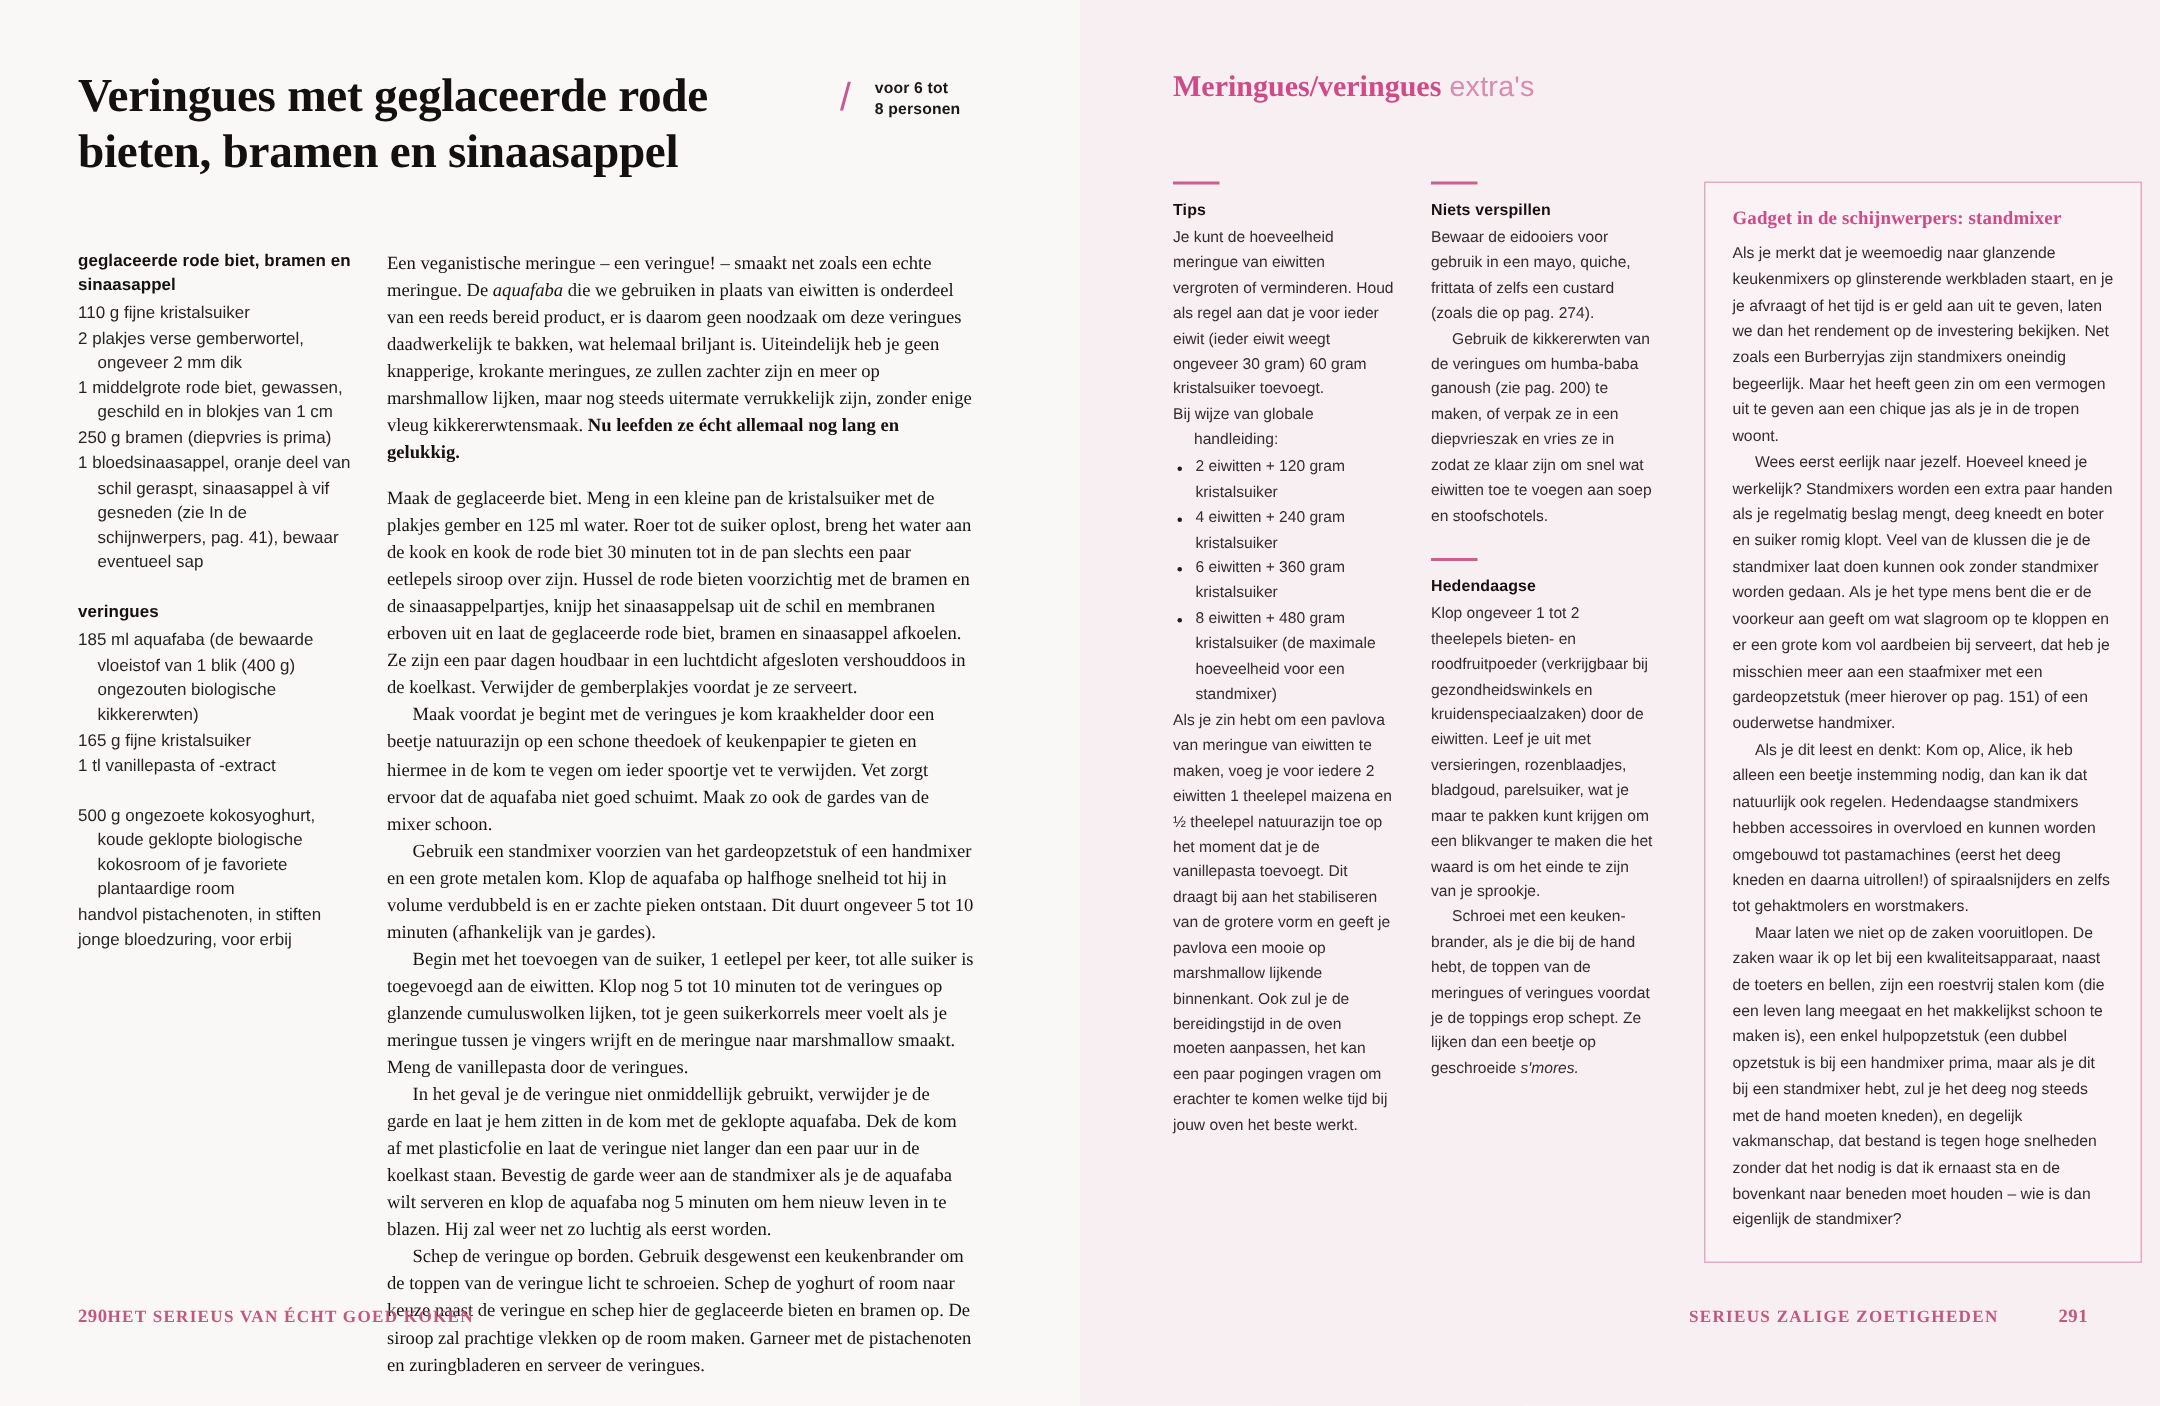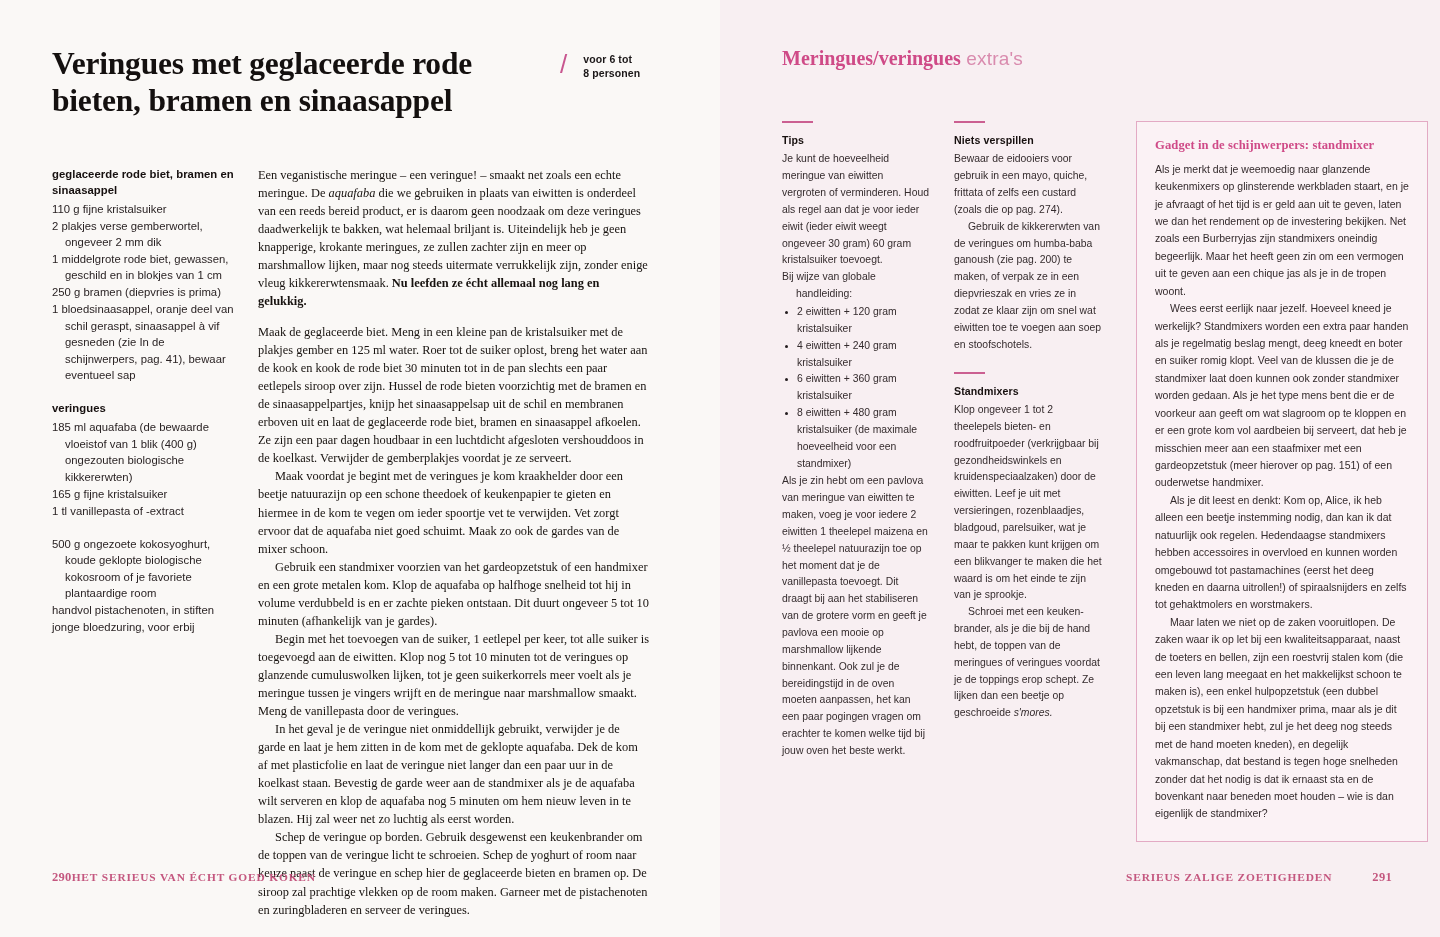--- a/index.html
+++ b/index.html
@@ -333,21 +333,21 @@
         <p class="mini-p gap">Als je zin hebt om een pavlova van meringue van eiwitten te maken, voeg je voor iedere 2 eiwitten 1 theelepel maizena en ½ theelepel natuurazijn toe op het moment dat je de vanillepasta toevoegt. Dit draagt bij aan het stabiliseren van de grotere vorm en geeft je pavlova een mooie op marshmallow lijkende binnenkant. Ook zul je de bereidingstijd in de oven moeten aanpassen, het kan een paar pogingen vragen om erachter te komen welke tijd bij jouw oven het beste werkt.</p>
       </div>
 
       <div class="mini-col">
         <div class="rule"></div>
         <div class="mini-head">Niets verspillen</div>
         <p class="mini-p">Bewaar de eidooiers voor gebruik in een mayo, quiche, frittata of zelfs een custard (zoals die op pag. 274).</p>
         <p class="mini-p indent">Gebruik de kikkererwten van de veringues om humba-baba ganoush (zie pag. 200) te maken, of verpak ze in een diepvrieszak en vries ze in zodat ze klaar zijn om snel wat eiwitten toe te voegen aan soep en stoofschotels.</p>
 
         <div class="rule second"></div>
-        <div class="mini-head">Standmixers</div>
+        <div class="mini-head">Hedendaagse</div>
         <p class="mini-p">Klop ongeveer 1 tot 2 theelepels bieten- en roodfruitpoeder (verkrijgbaar bij gezondheidswinkels en kruidenspeciaalzaken) door de eiwitten. Leef je uit met versieringen, rozenblaadjes, bladgoud, parelsuiker, wat je maar te pakken kunt krijgen om een blikvanger te maken die het waard is om het einde te zijn van je sprookje.</p>
         <p class="mini-p indent">Schroei met een keuken­brander, als je die bij de hand hebt, de toppen van de meringues of veringues voordat je de toppings erop schept. Ze lijken dan een beetje op geschroeide <em>s'mores.</em></p>
       </div>
 
       <div class="gadget-box">
         <div class="gadget-title">Gadget in de schijnwerpers: standmixer</div>
         <p class="gadget-p">Als je merkt dat je weemoedig naar glanzende keukenmixers op glinsterende werkbladen staart, en je je afvraagt of het tijd is er geld aan uit te geven, laten we dan het rendement op de investering bekijken. Net zoals een Burberryjas zijn standmixers oneindig begeerlijk. Maar het heeft geen zin om een vermogen uit te geven aan een chique jas als je in de tropen woont.</p>
         <p class="gadget-p indent">Wees eerst eerlijk naar jezelf. Hoeveel kneed je werkelijk? Standmixers worden een extra paar handen als je regelmatig beslag mengt, deeg kneedt en boter en suiker romig klopt. Veel van de klussen die je de standmixer laat doen kunnen ook zonder standmixer worden gedaan. Als je het type mens bent die er de voorkeur aan geeft om wat slagroom op te kloppen en er een grote kom vol aardbeien bij serveert, dat heb je misschien meer aan een staafmixer met een gardeopzetstuk (meer hierover op pag. 151) of een ouderwetse handmixer.</p>
         <p class="gadget-p indent">Als je dit leest en denkt: Kom op, Alice, ik heb alleen een beetje instemming nodig, dan kan ik dat natuurlijk ook regelen. Hedendaagse standmixers hebben accessoires in overvloed en kunnen worden omgebouwd tot pastamachines (eerst het deeg kneden en daarna uitrollen!) of spiraalsnijders en zelfs tot gehaktmolers en worstmakers.</p>
         <p class="gadget-p indent">Maar laten we niet op de zaken vooruitlopen. De zaken waar ik op let bij een kwaliteitsapparaat, naast de toeters en bellen, zijn een roestvrij stalen kom (die een leven lang meegaat en het makkelijkst schoon te maken is), een enkel hulpopzetstuk (een dubbel opzetstuk is bij een handmixer prima, maar als je dit bij een standmixer hebt, zul je het deeg nog steeds met de hand moeten kneden), en degelijk vakmanschap, dat bestand is tegen hoge snelheden zonder dat het nodig is dat ik ernaast sta en de bovenkant naar beneden moet houden – wie is dan eigenlijk de standmixer?</p>

